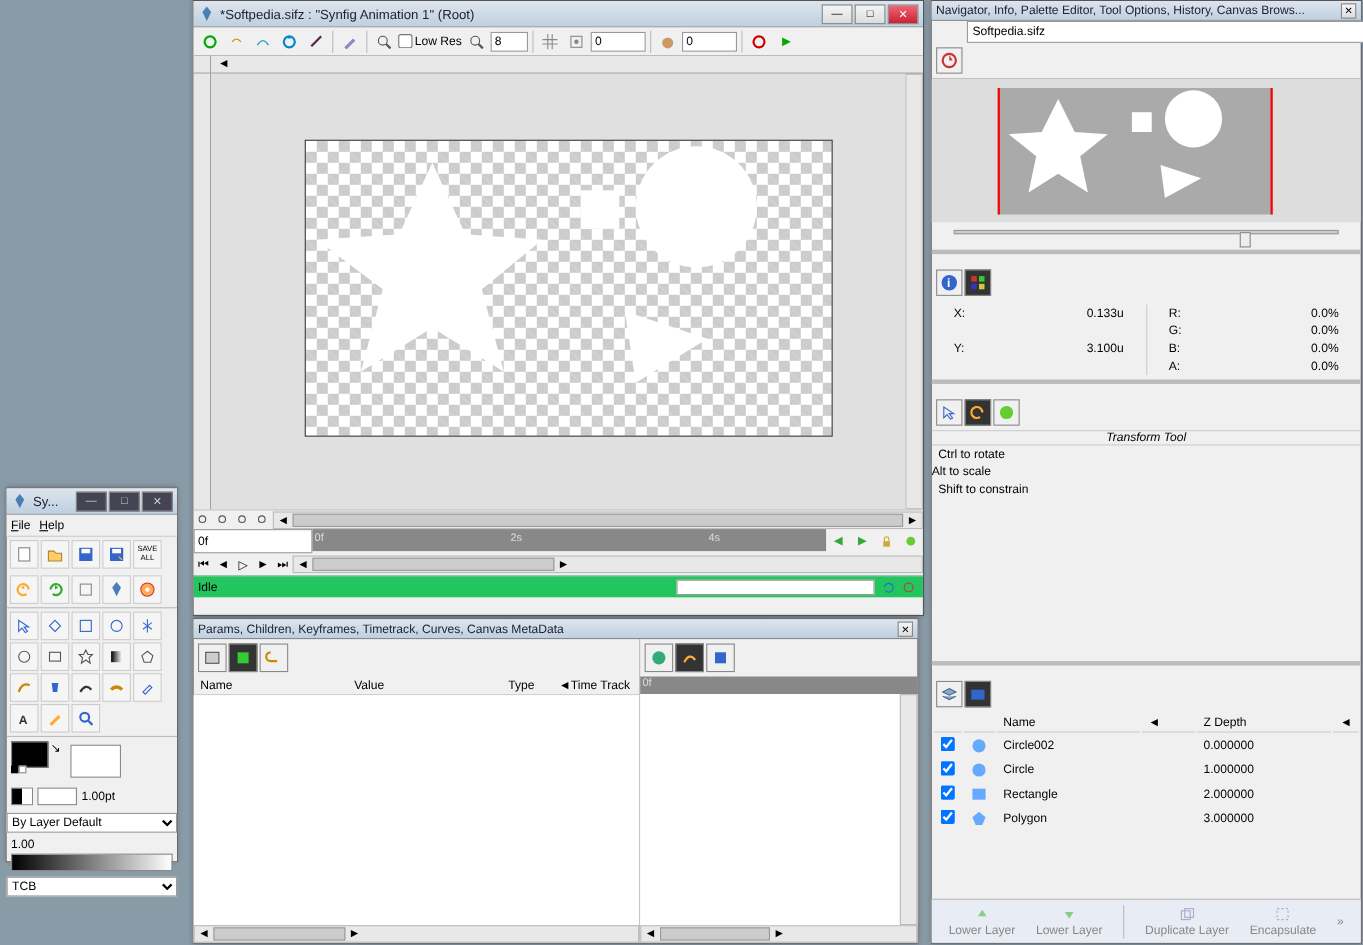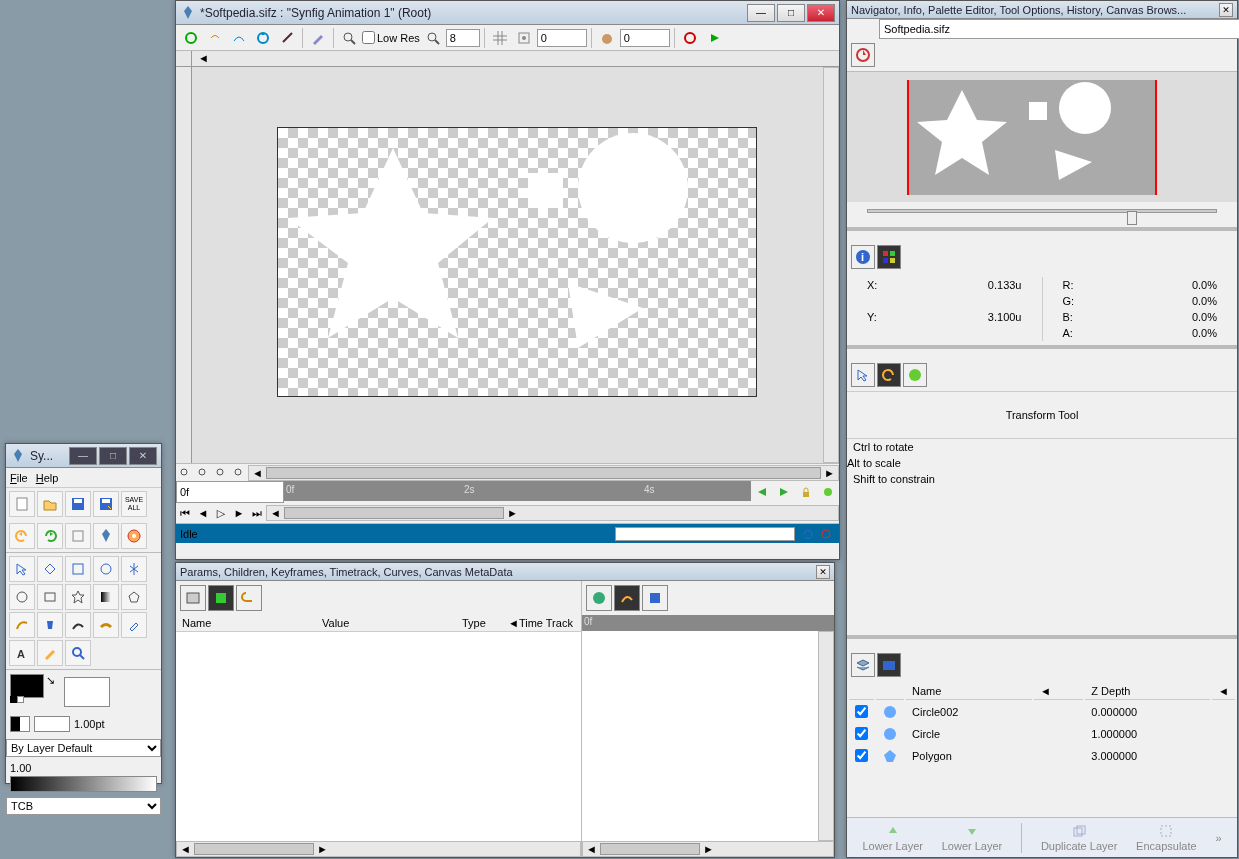--- a/index.html
+++ b/index.html
@@ -23,21 +23,21 @@
 .scrollbar-v{width:16px;background:#e8e8e8;border:1px solid #bbb;}
 .thumb{background:#ccc;border:1px solid #999;}
 .layers-table{width:100%;}
 .layers-table th{text-align:left;padding:2px 6px;background:#f0f0f0;border-bottom:1px solid #ccc;font-weight:normal;}
 .layers-table td{padding:2px 6px;}
 .menubar{height:20px;background:#f0f0f0;display:flex;align-items:center;padding:0 4px;gap:8px;border-bottom:1px solid #ccc;}
 .menubar span{text-decoration:underline;text-decoration-color:transparent;}
 .menubar span::first-letter{text-decoration:underline;}
 .btnrow{display:flex;flex-wrap:wrap;gap:2px;padding:3px;}
 .btnrow .toolbtn{width:26px;height:26px;border:1px solid #ccc;background:#f5f5f5;}
-.statusbar{height:20px;background:#0369a1;border-top:1px solid #bbb;display:flex;align-items:center;padding:0 4px;}
+.statusbar{height:20px;background:#22c55e;border-top:1px solid #bbb;display:flex;align-items:center;padding:0 4px;}
 .timeline{height:20px;background:#888;position:relative;}
 .info-row{display:flex;justify-content:space-between;padding:2px 0;}
 .layer-action{display:flex;flex-direction:column;align-items:center;color:#888;font-size:10px;gap:2px;}
 svg{display:block;}
 </style>
 </head>
 <body>
 
 <div class="window" style="left:175px;top:0;width:665px;height:560px;">
   <div class="titlebar">
@@ -599,21 +599,21 @@
         <svg width="16" height="16">
           <path d="M12 8 a5 5 0 1 0 -2 4" fill="none" stroke="#fa3" stroke-width="2"></path>
         </svg>
       </div>
     <div class="toolbtn" style="border:1px solid #888;width:24px;height:24px;">
         <svg width="16" height="16">
           <circle cx="8" cy="8" r="6" fill="#6c3"></circle>
         </svg>
       </div>
   </div>
-  <div style="text-align:center;border-top:1px solid #ccc;border-bottom:1px solid #ccc;padding:17px;">Transform Tool</div>
+  <div style="text-align:center;border-top:1px solid #ccc;border-bottom:1px solid #ccc;padding:0;font-style:italic;">Transform Tool</div>
   <div style="padding:2px 6px;">Ctrl to rotate</div>
   <div style="padding:2px 0;">Alt to scale</div>
   <div style="padding:2px 6px;">Shift to constrain</div>
   <div style="height:148px;"></div>
   
   <div style="height:14px;border-top:4px solid #bbb;"></div>
   <div style="padding:4px;display:flex;gap:2px;">
     <div class="toolbtn" style="border:1px solid #888;width:24px;height:24px;">
         <svg width="16" height="16">
           <path d="M2 6 L8 3 L14 6 L8 9 Z M2 10 L8 13 L14 10" fill="#8ac" stroke="#468"></path>
@@ -658,20 +658,32 @@
           </td>
           <td>Circle</td>
           <td></td>
           <td>1.000000</td>
           <td></td>
         </tr>
         <tr>
           <td><input type="checkbox" checked="" style=""></td>
           <td>
             <svg width="16" height="16">
+              <rect x="2" y="3" width="12" height="10" fill="#6af"></rect>
+            </svg>
+          </td>
+          <td>Rectangle</td>
+          <td></td>
+          <td>2.000000</td>
+          <td></td>
+        </tr>
+        <tr>
+          <td><input type="checkbox" checked="" style=""></td>
+          <td>
+            <svg width="16" height="16">
               <path d="M8 2 L14 7 L11 14 L5 14 L2 7 Z" fill="#6af"></path>
             </svg>
           </td>
           <td>Polygon</td>
           <td></td>
           <td>3.000000</td>
           <td></td>
         </tr>
       </tbody>
   </table>

